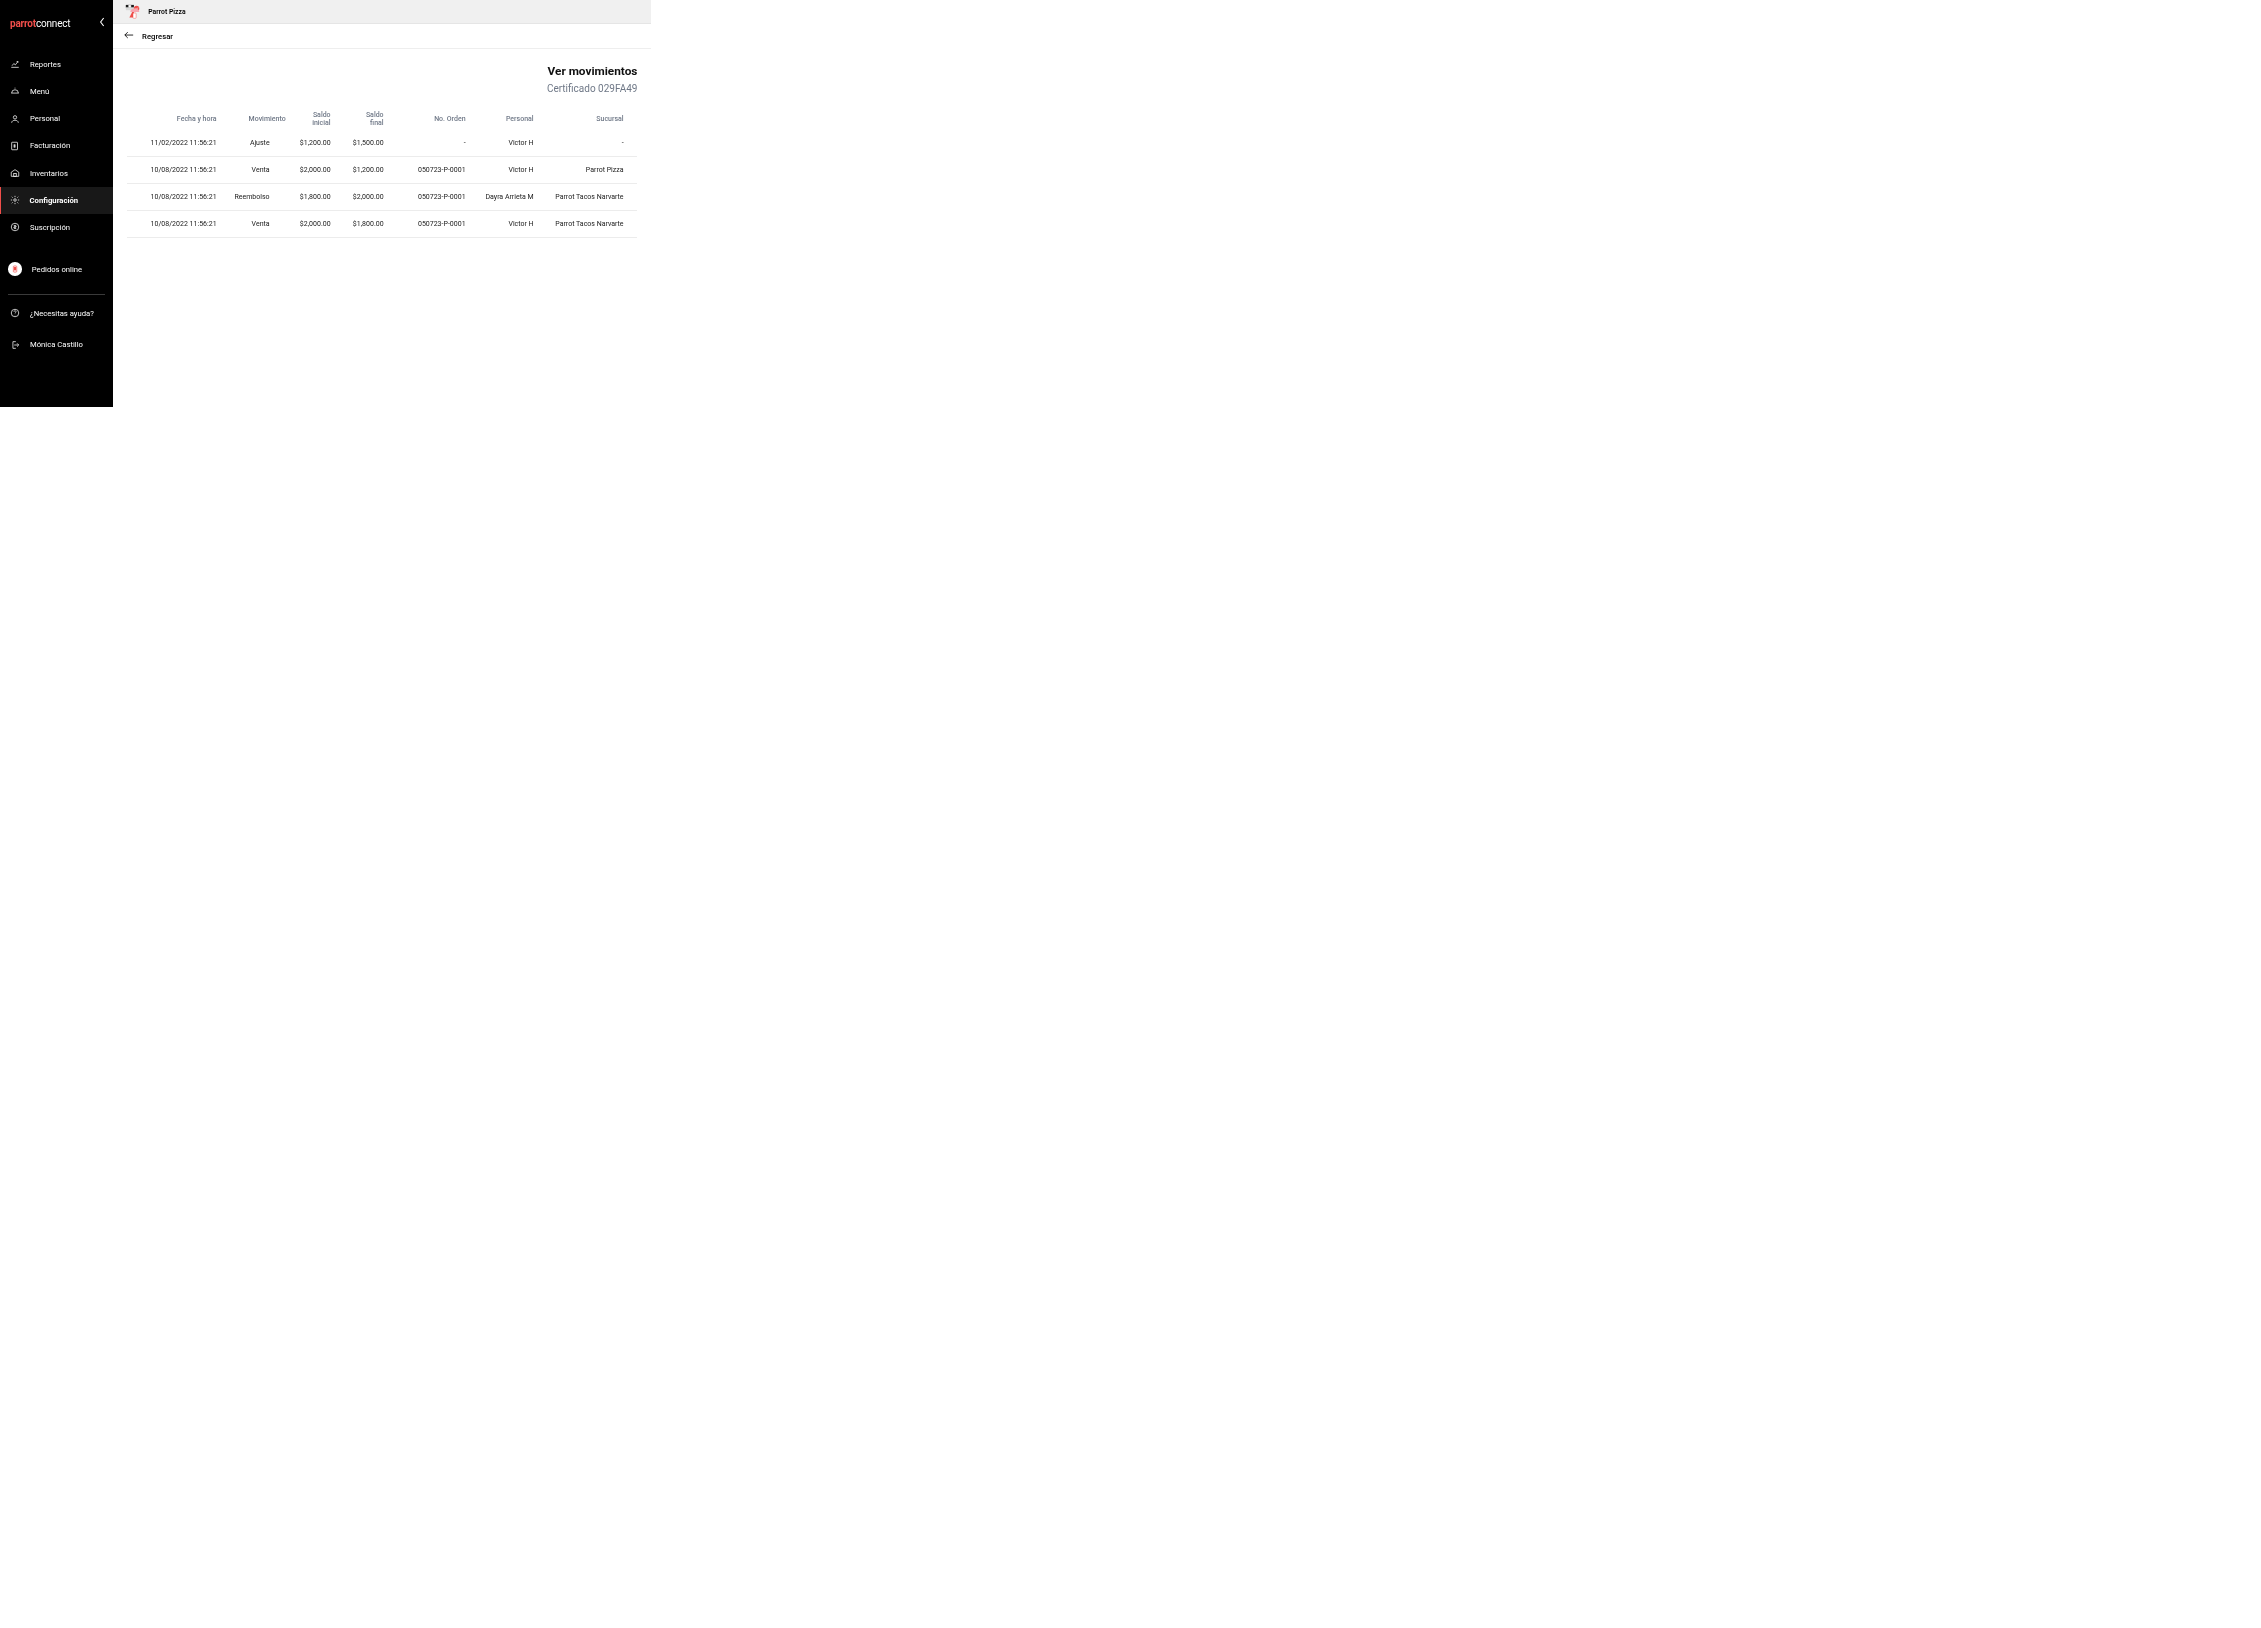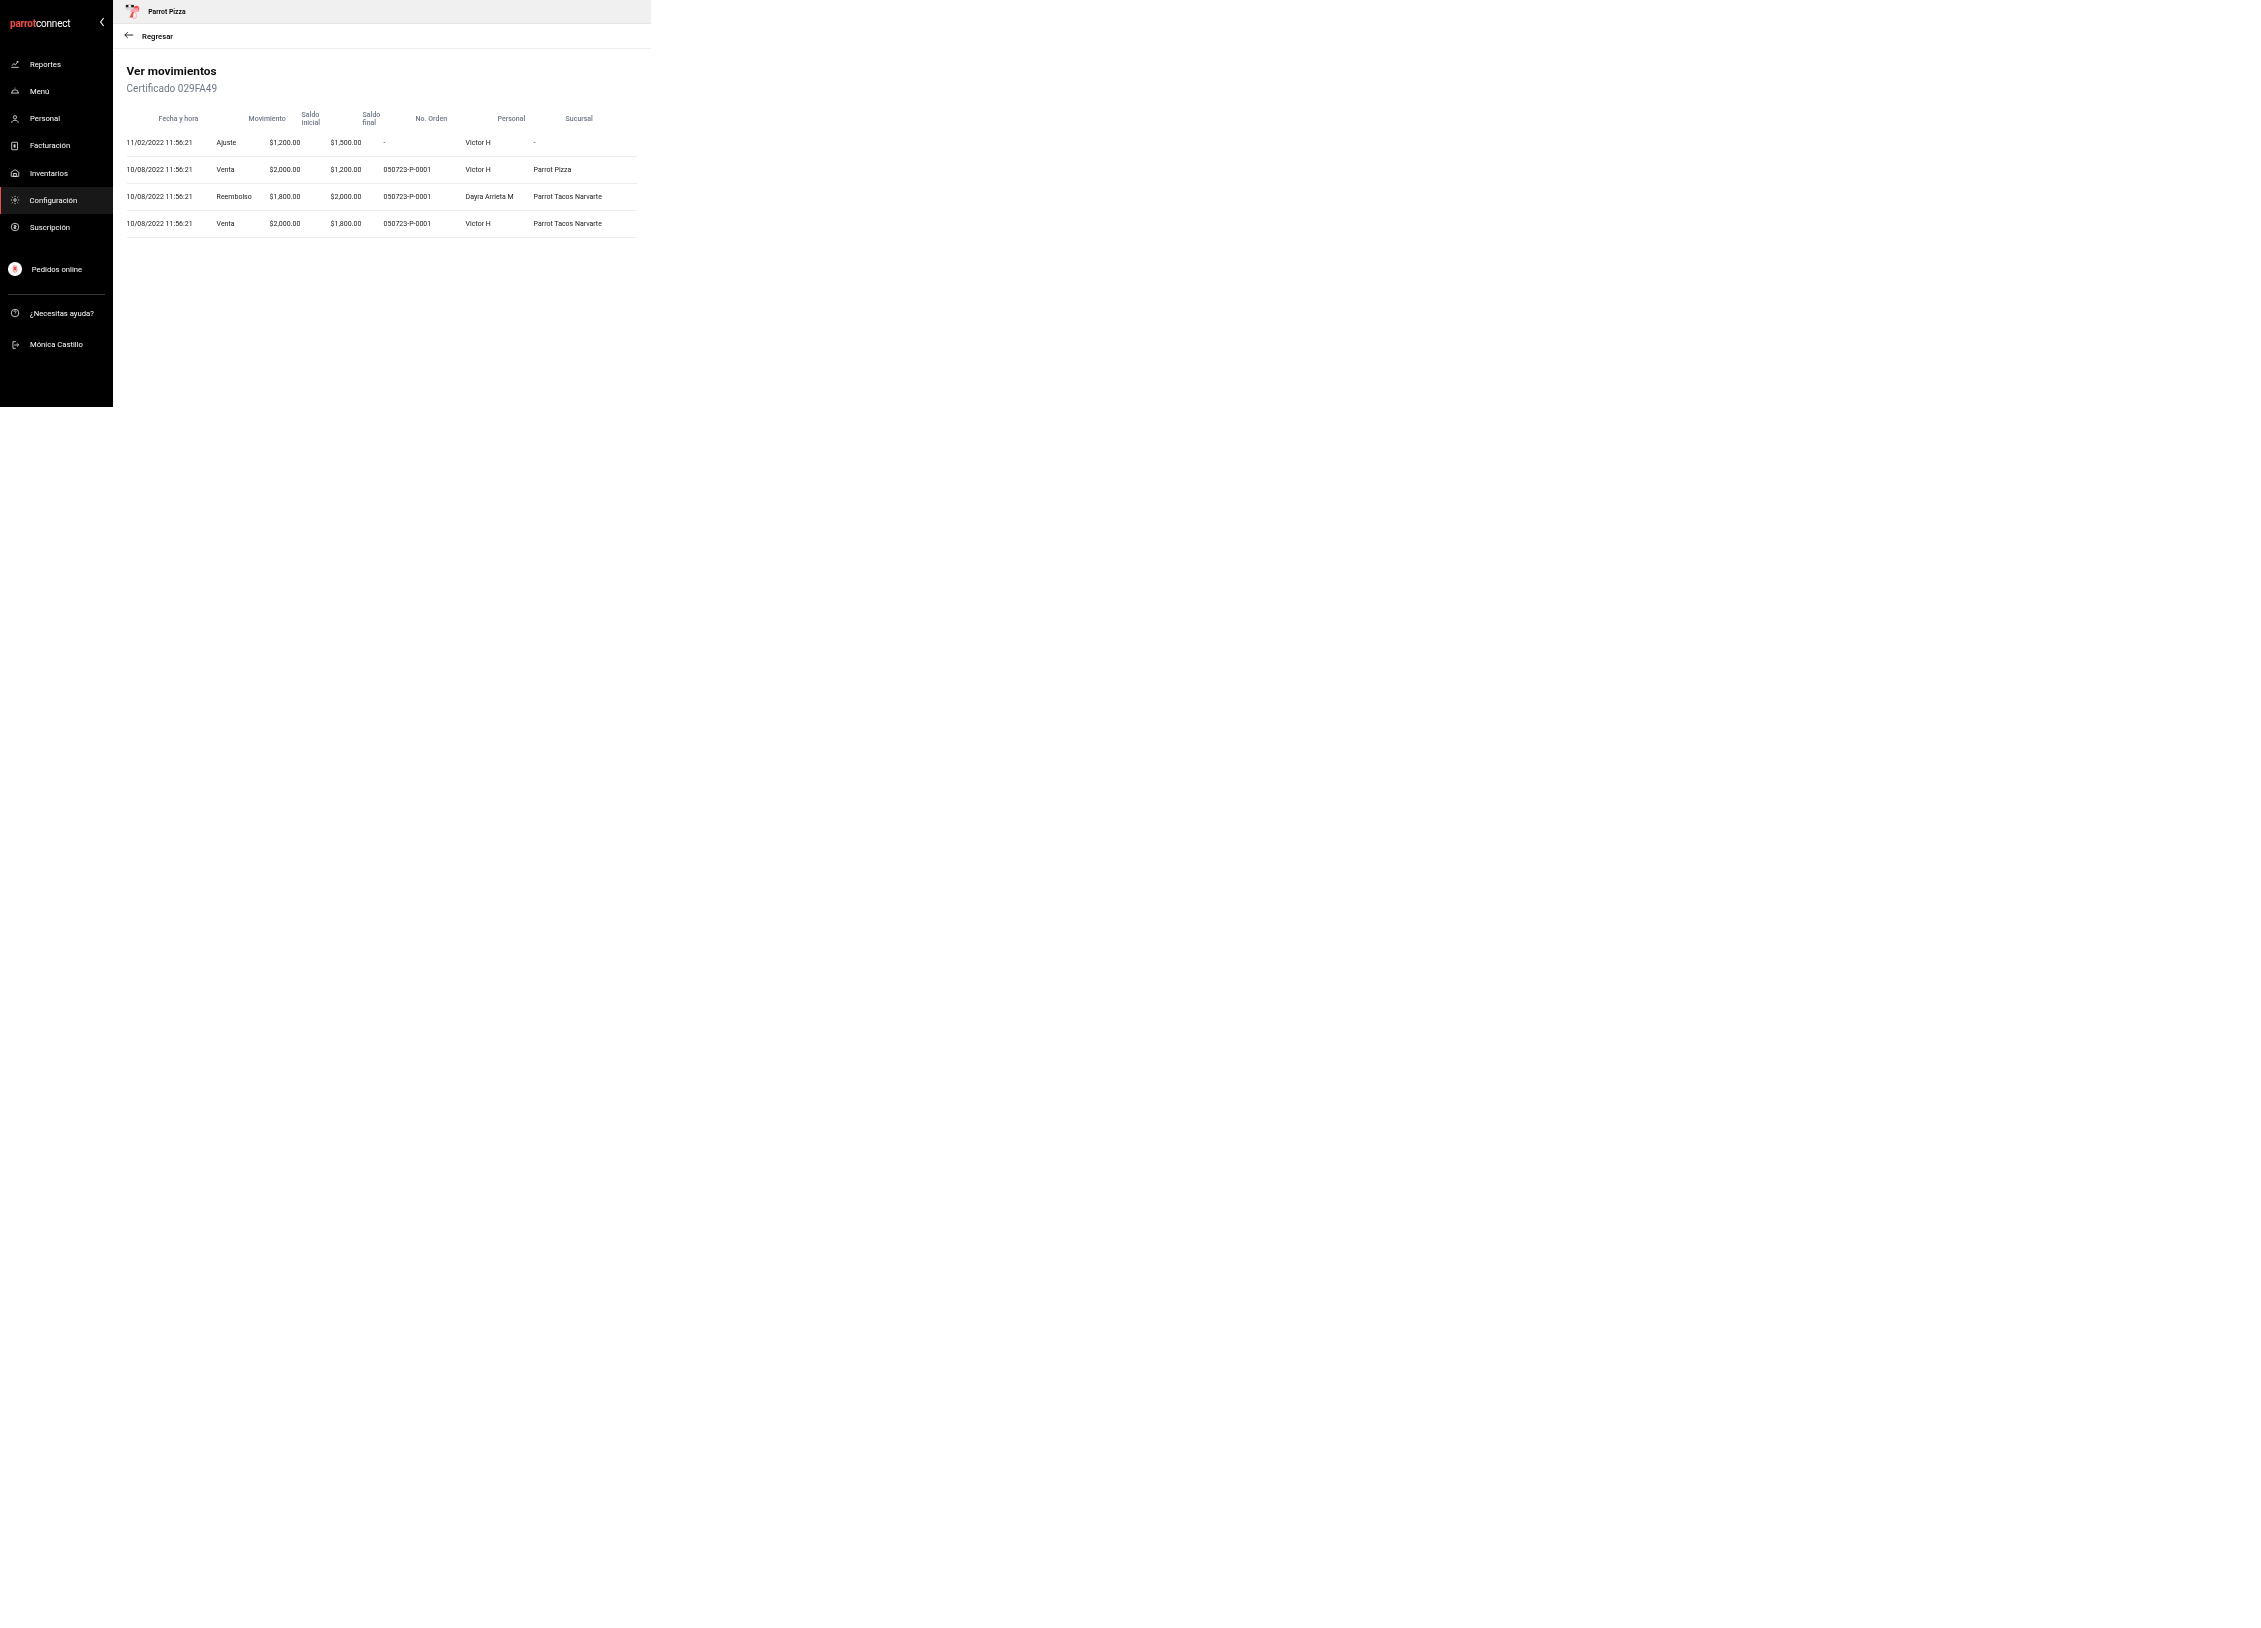--- a/index.html
+++ b/index.html
@@ -55,21 +55,21 @@
       gap: 10px;
       padding: 8.6px 9px 8.6px 10px;
       color: #fff;
       cursor: pointer;
       font-size: 7.7px;
       font-weight: 400;
     }
     .nav-item.active {
       border-left: 1.4px solid #f04e4a;
       background: #181818;
-      font-weight: 400;
+      font-weight: 700;
       padding-left: 8.6px;
     }
     .nav-item .icon {
       width: 10px;
       height: 10px;
       display: flex;
       align-items: center;
       justify-content: center;
       flex-shrink: 0;
     }
@@ -93,20 +93,21 @@
       margin-left: -1.8px;
     }
     .online-badge-wrap svg { width: 8.1px; height: 8.1px; }
     
     .main {
       flex: 1;
       display: flex;
       flex-direction: column;
       height: 100%;
       background: #fff;
+      text-align: right;
     }
     .topbar {
       height: 24.4px;
       background: #f0f0f0;
       border-bottom: 0.5px solid #e5e5e5;
       display: flex;
       align-items: center;
       gap: 6.3px;
       padding: 0 11px;
     }

